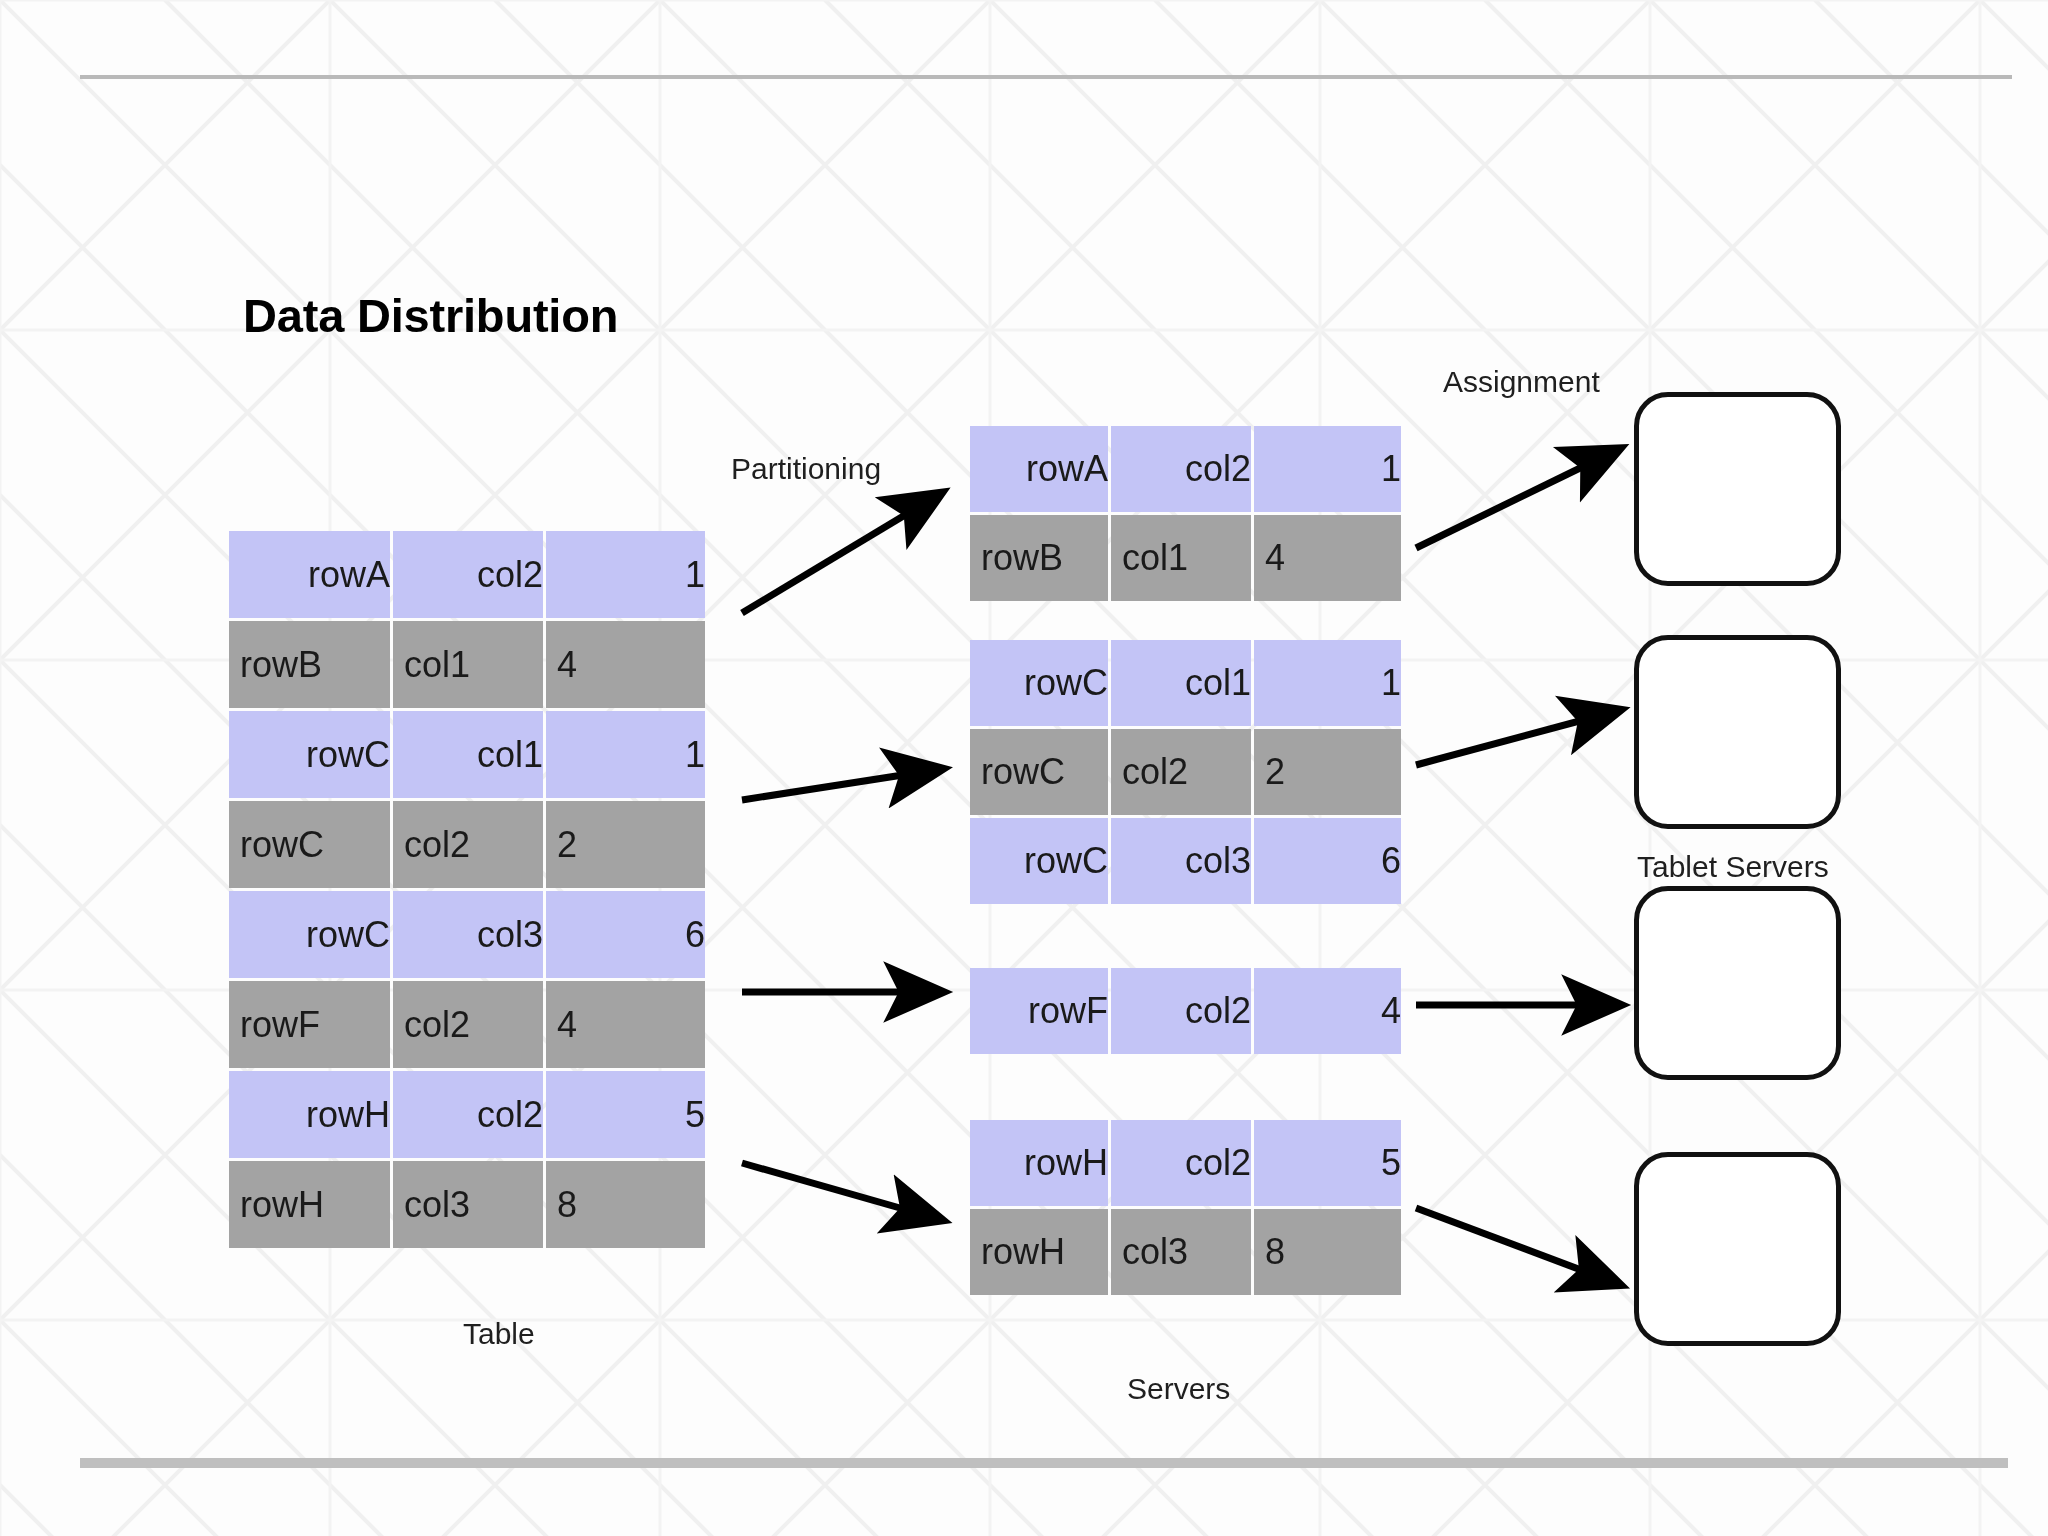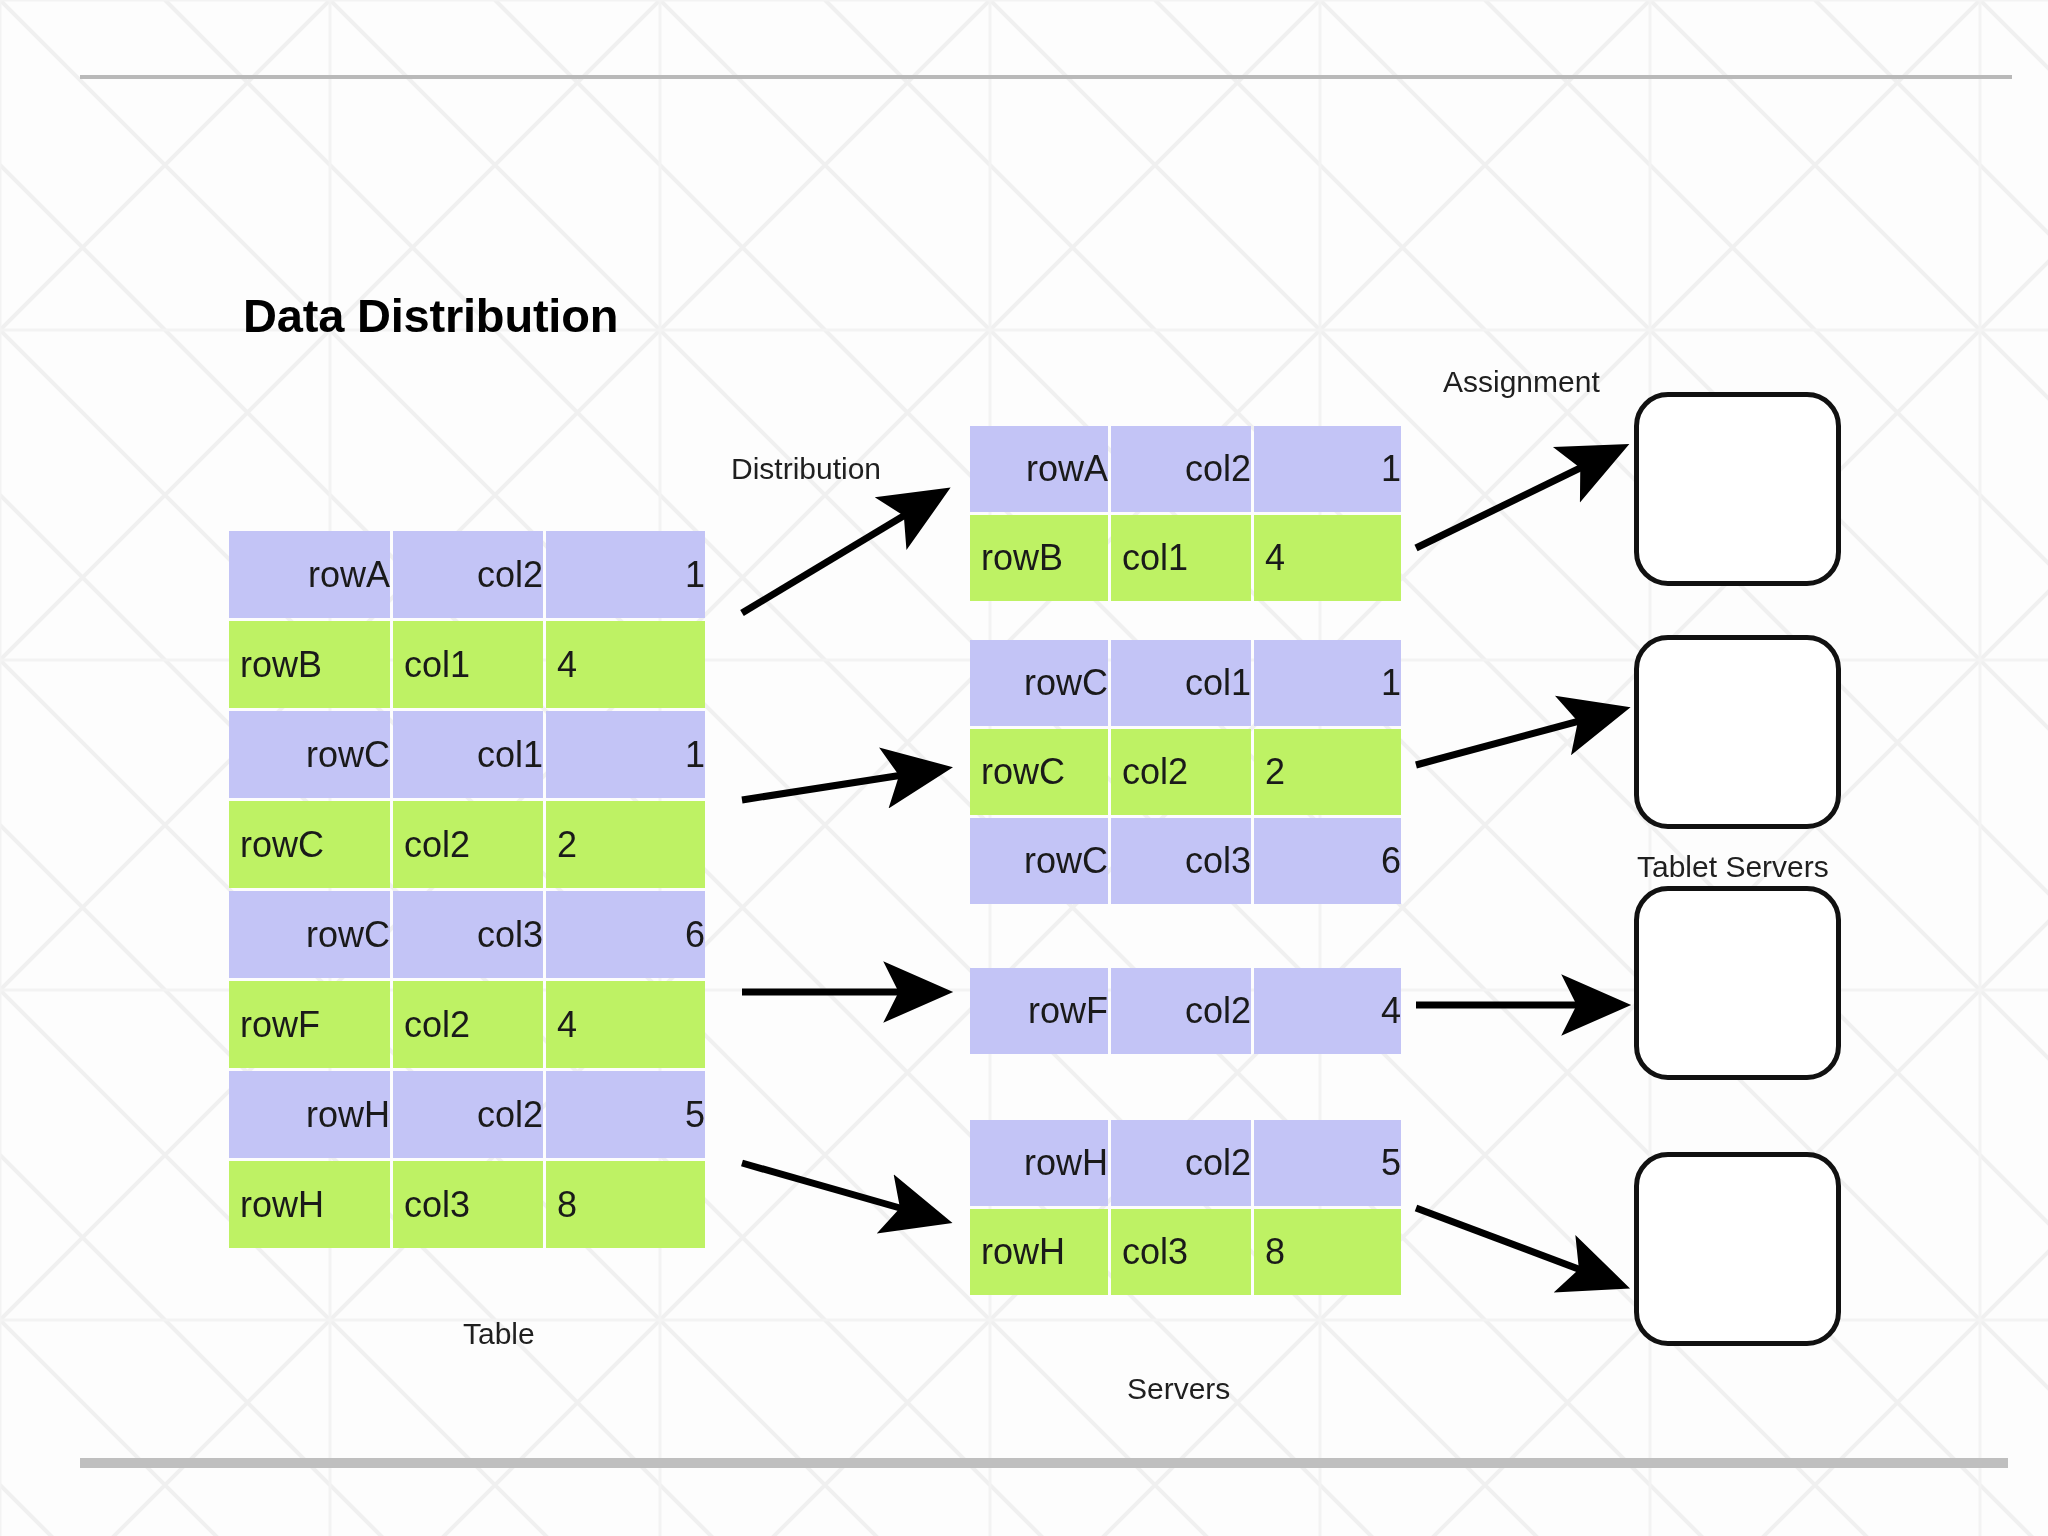--- a/index.html
+++ b/index.html
@@ -50,21 +50,21 @@
   }
   .grid .cell {
     color: #1a1a1a;
     font-weight: 400;
     line-height: 1;
     vertical-align: middle;
     padding: 0 0 0 11px;
     white-space: nowrap;
   }
   .shade-a .cell { background: #c3c4f6; text-align: right; }
-  .shade-b .cell { background: #bef264; }
+  .shade-b .cell { background: #a3a3a3; }
 
   
   #main-table { left: 226px; top: 528px; }
   #main-table .cell { height: 87px; font-size: 36px; }
   #main-table .c0 { width: 150px; }
   #main-table .c1 { width: 139px; }
   #main-table .c2 { width: 148px; }
 
   
   .tablet-table .cell { height: 86px; font-size: 36px; }
@@ -233,21 +233,21 @@
       </tbody>
     </table>
   <div class="caption" id="label-tablets">Servers</div>
 
   <div class="server-box" id="server-0"></div>
   <div class="server-box" id="server-1"></div>
   <div class="server-box" id="server-2"></div>
   <div class="server-box" id="server-3"></div>
   <div class="caption" id="label-tablet-servers">Tablet Servers</div>
 
-  <div class="caption" id="label-partitioning">Distribution</div>
+  <div class="caption" id="label-partitioning">Partitioning</div>
   <div class="caption" id="label-assignment">Assignment</div>
 
   <svg id="arrows" width="2048" height="1536" viewBox="0 0 2048 1536">
     <defs>
       <marker id="ah" markerWidth="11" markerHeight="11" refX="7.4" refY="5" orient="auto" markerUnits="strokeWidth">
         <path d="M0,0.6 L10,5 L0,9.4 L2.2,5 Z" fill="#000000"></path>
       </marker>
     </defs>
     <g stroke="#000000" stroke-width="7" fill="none" marker-end="url(#ah)">
 

